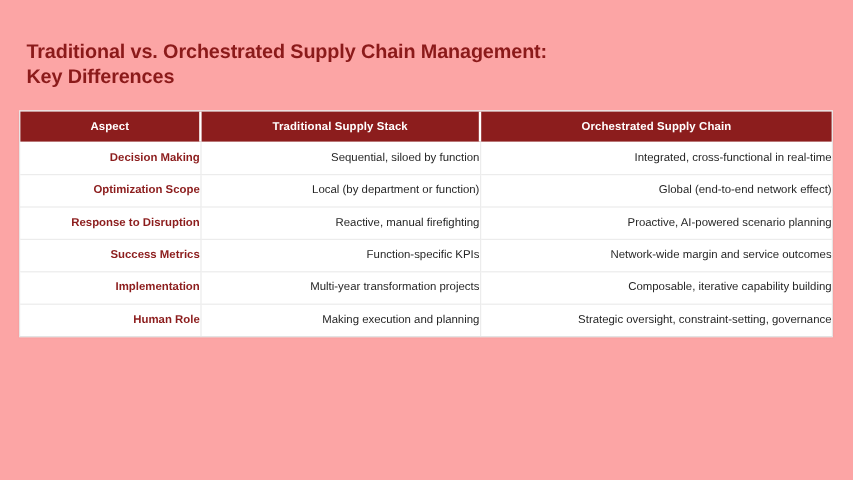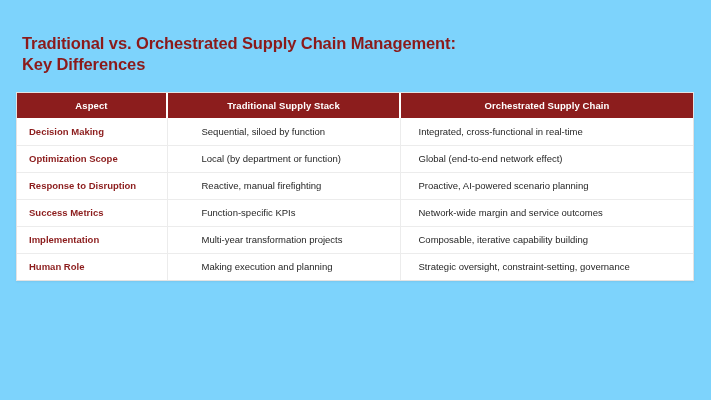--- a/index.html
+++ b/index.html
@@ -13,21 +13,21 @@
     font-family: "Liberation Sans", sans-serif;
     overflow: hidden;
     position: relative;
   }
 
   .slide {
     position: absolute;
     left: 0; top: 0;
     width: 711px;
     height: 400px;
-    background: #7dd3fc;
+    background: #fca5a5;
     box-sizing: border-box;
   }
 
   .title-block {
     position: absolute;
     left: 22px;
     top: 33px;
     width: 660px;
   }
   .title-line {
@@ -80,20 +80,21 @@
     font-size: 9.5px;
     color: #262626;
     border-bottom: 1px solid #ececec;
     padding: 0 0 0 12px;
     box-sizing: border-box;
     vertical-align: middle;
     background: #ffffff;
     white-space: nowrap;
     overflow: hidden;
     text-overflow: ellipsis;
+    text-align: right;
   }
   table.cmp tbody tr:last-child td {
     border-bottom: none;
   }
 
   table.cmp tbody td.aspect {
     color: #8C1D1D;
     font-weight: bold;
     border-right: 1px solid #ececec;
     padding-left: 12px;

